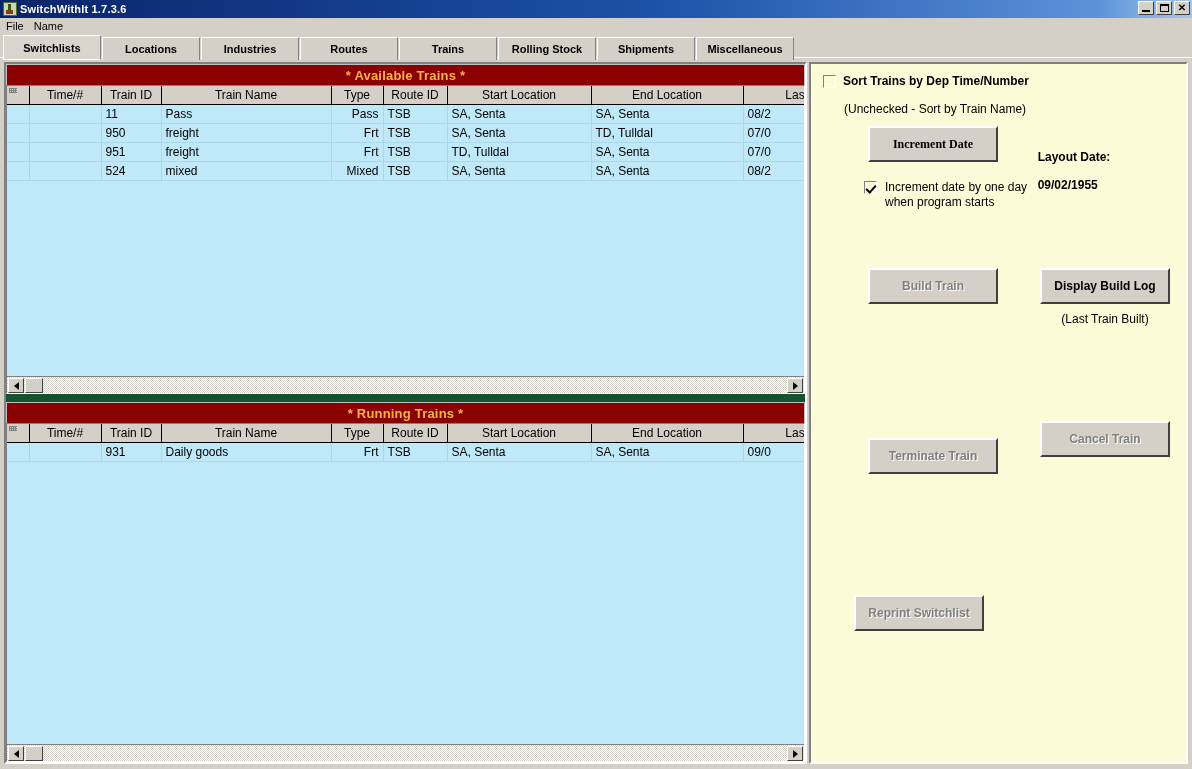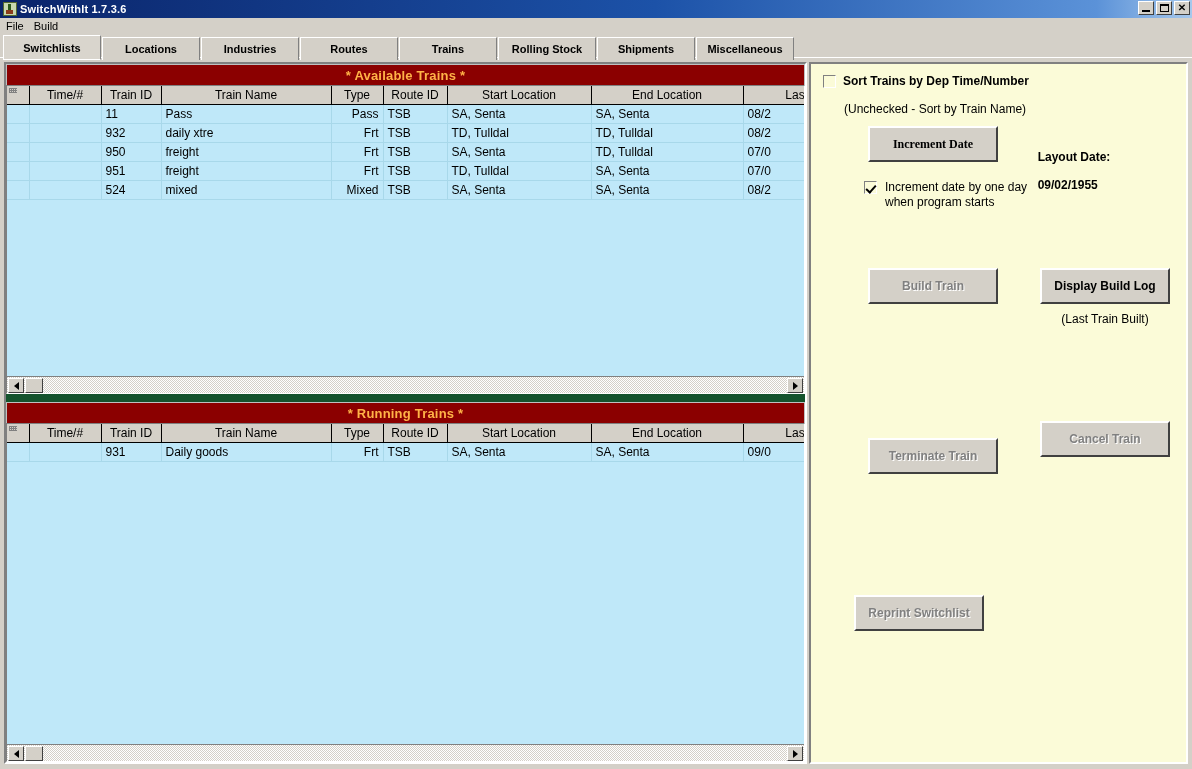--- a/index.html
+++ b/index.html
@@ -298,21 +298,21 @@
         <span class="g-max"></span>
       </div>
     <div class="win-btn">
         <span class="g-close">✕</span>
       </div>
   </div>
 </div>
 
 <div class="menubar">
   <div class="mi">File</div>
-  <div class="mi">Build</div>
+  <div class="mi">Name</div>
 </div>
 
 <div class="tabstrip">
   <div class="tab active">Switchlists</div>
   <div class="tab">Locations</div>
   <div class="tab">Industries</div>
   <div class="tab">Routes</div>
   <div class="tab">Trains</div>
   <div class="tab">Rolling Stock</div>
   <div class="tab">Shipments</div>
@@ -346,31 +346,20 @@
             <tbody>
               <tr>
                 <td class="empty-cell"></td>
                 <td class="col-time"></td>
                 <td class="col-id">11</td>
                 <td class="col-name">Pass</td>
                 <td class="col-type ta-right">Pass</td>
                 <td class="col-route">TSB</td>
                 <td class="col-start">SA, Senta</td>
                 <td class="col-end">SA, Senta</td>
-                <td class="col-last">08/2</td>
-              </tr>
-              <tr>
-                <td class="empty-cell"></td>
-                <td class="col-time"></td>
-                <td class="col-id">932</td>
-                <td class="col-name">daily xtre</td>
-                <td class="col-type ta-right">Frt</td>
-                <td class="col-route">TSB</td>
-                <td class="col-start">TD, Tulldal</td>
-                <td class="col-end">TD, Tulldal</td>
                 <td class="col-last">08/2</td>
               </tr>
               <tr>
                 <td class="empty-cell"></td>
                 <td class="col-time"></td>
                 <td class="col-id">950</td>
                 <td class="col-name">freight</td>
                 <td class="col-type ta-right">Frt</td>
                 <td class="col-route">TSB</td>
                 <td class="col-start">SA, Senta</td>

